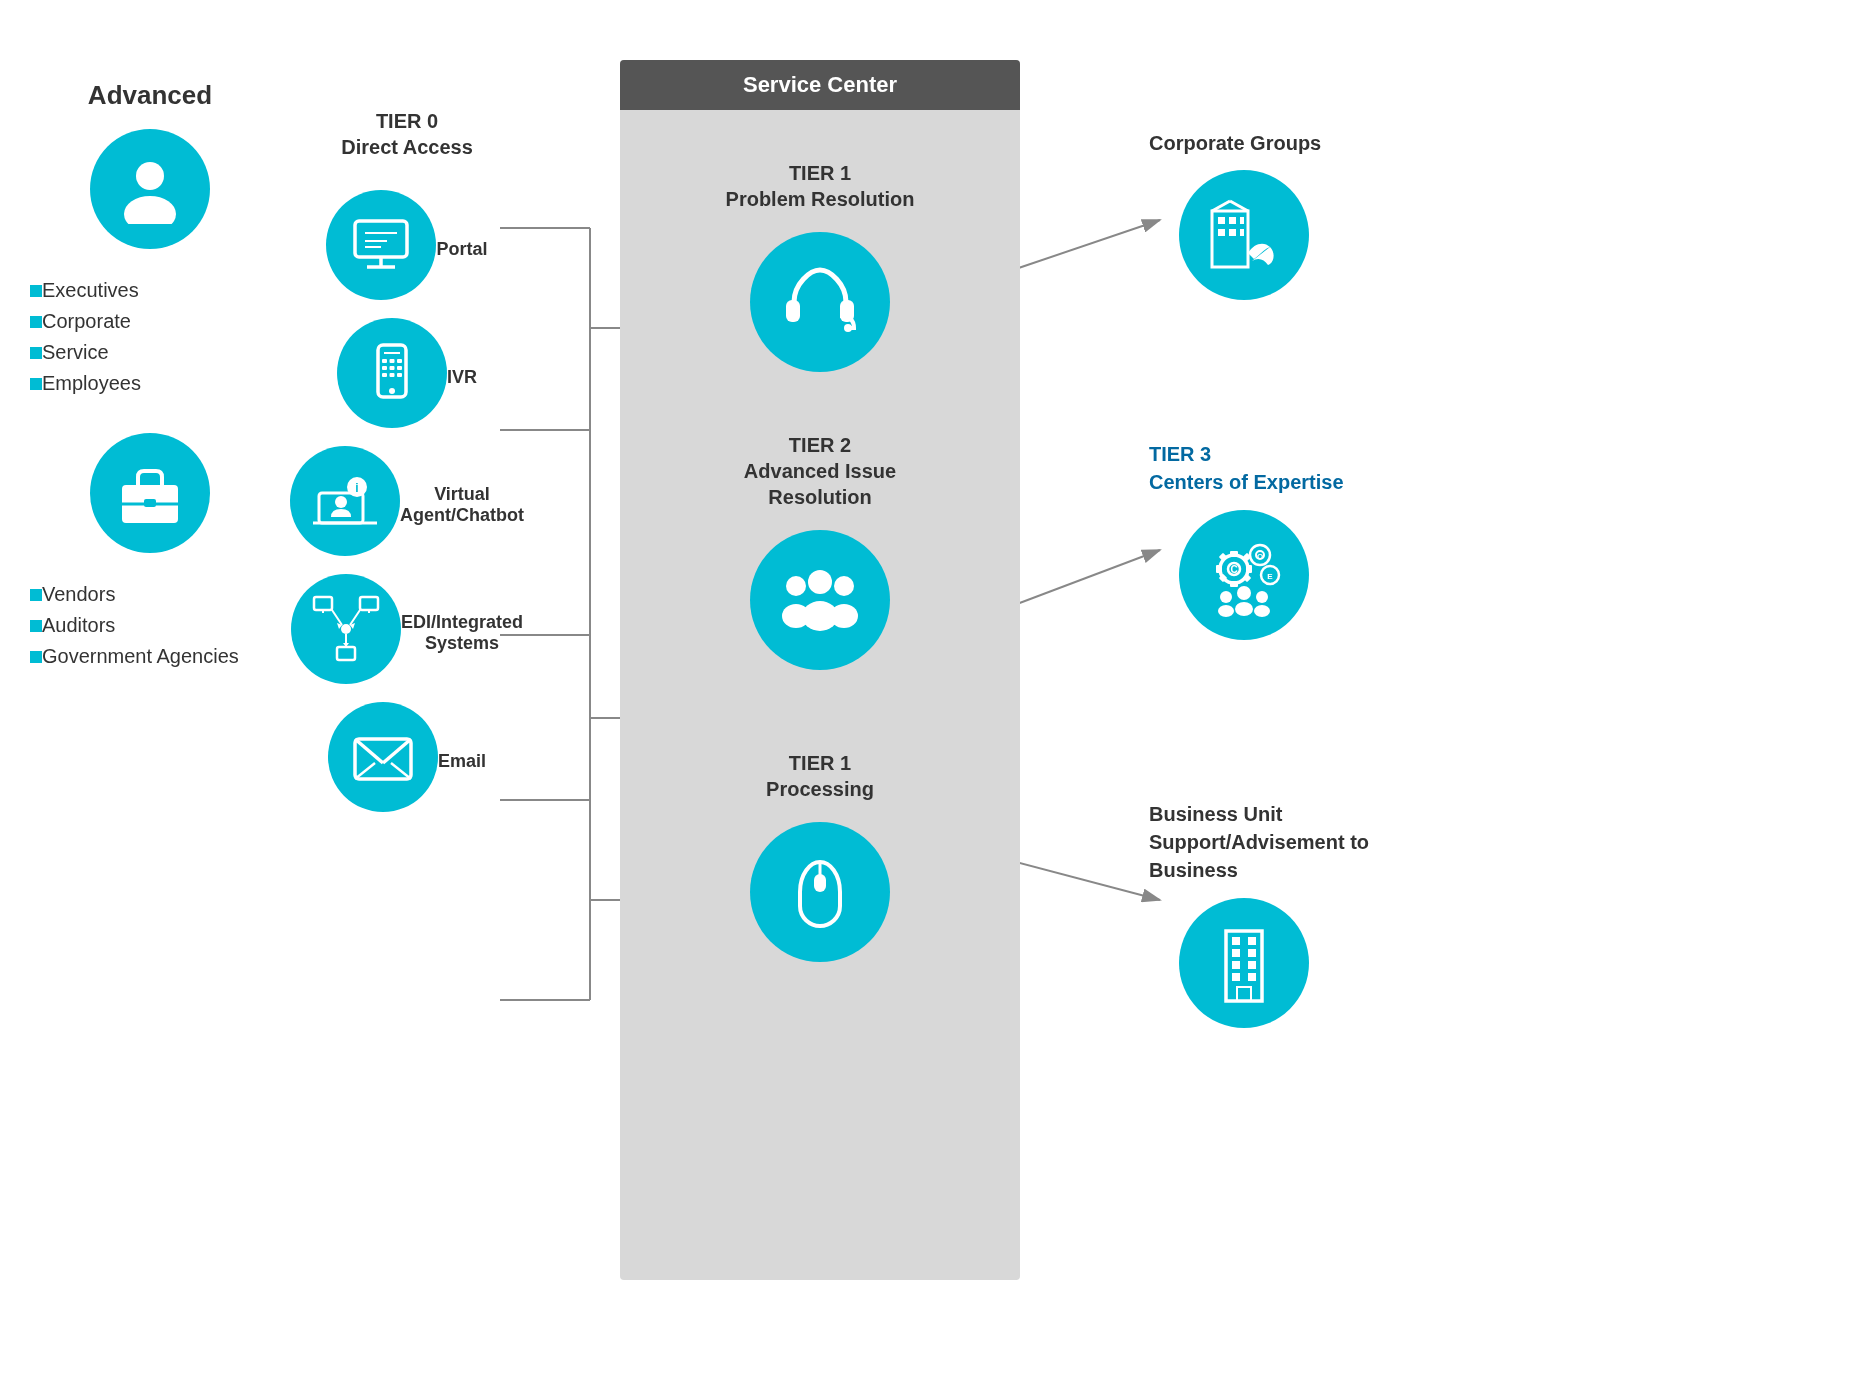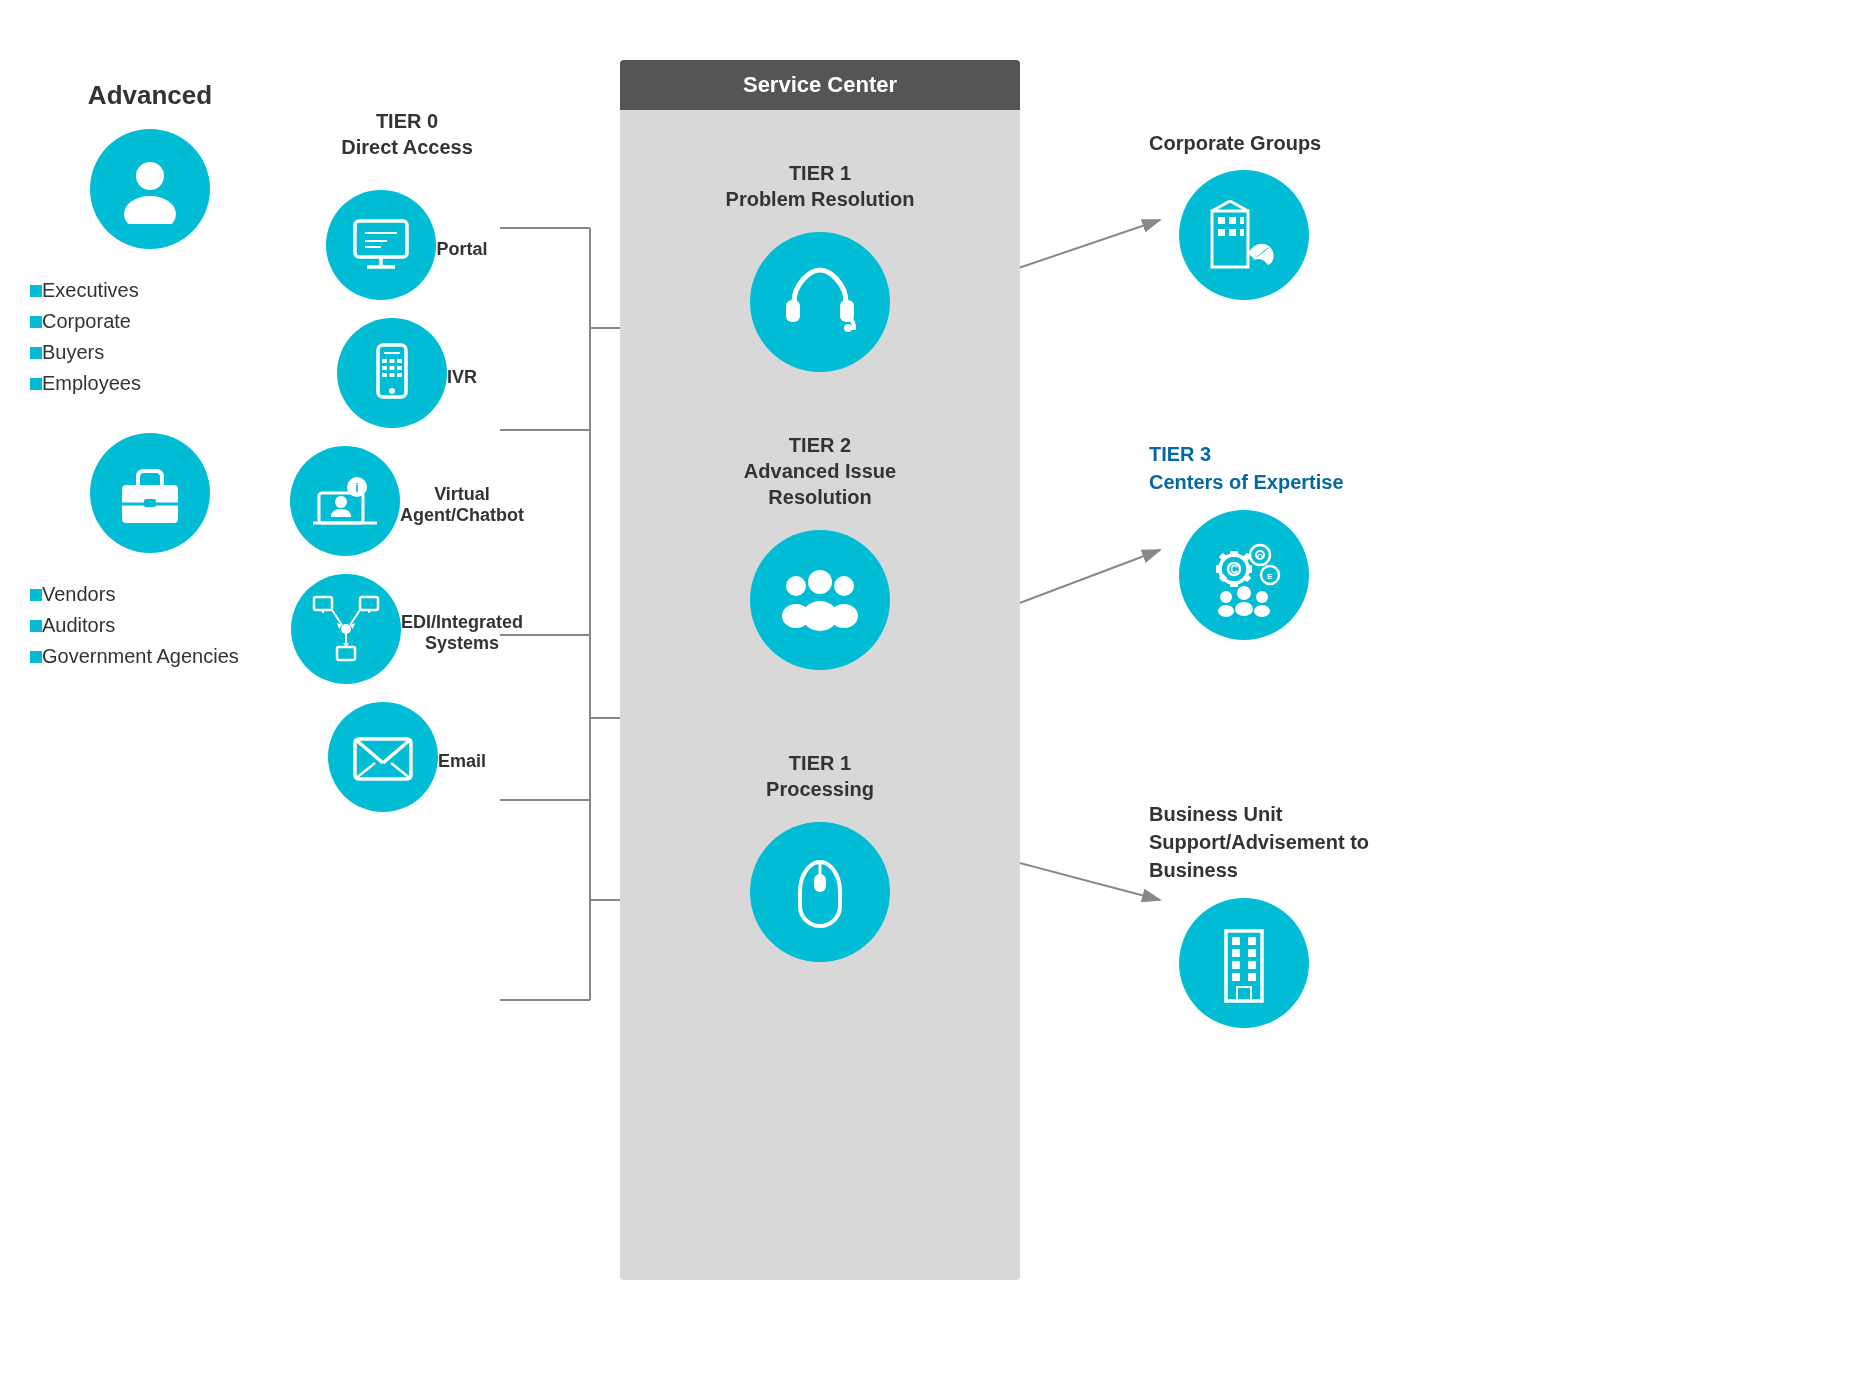--- a/index.html
+++ b/index.html
@@ -247,21 +247,21 @@
       <li>
         <span class="bullet-square"></span>
         <span>Executives</span>
       </li>
       <li>
         <span class="bullet-square"></span>
         <span>Corporate</span>
       </li>
       <li>
         <span class="bullet-square"></span>
-        <span>Buyers</span>
+        <span>Service</span>
       </li>
       <li>
         <span class="bullet-square"></span>
         <span>Employees</span>
       </li>
     </ul>
 
     <div class="customers-bag">
       <div class="teal-circle circle-120">
         <svg width="72" height="72" viewBox="0 0 72 72">

